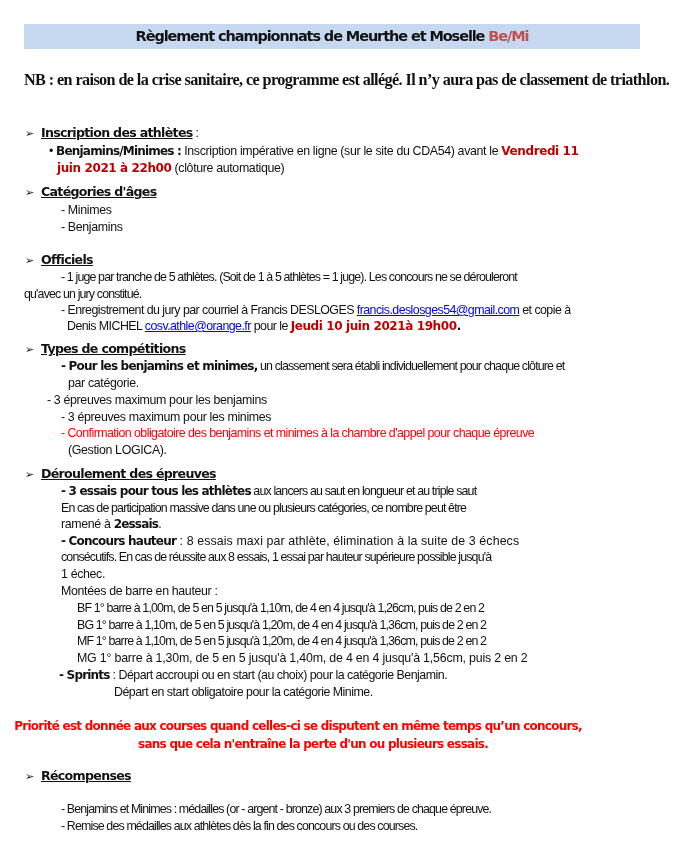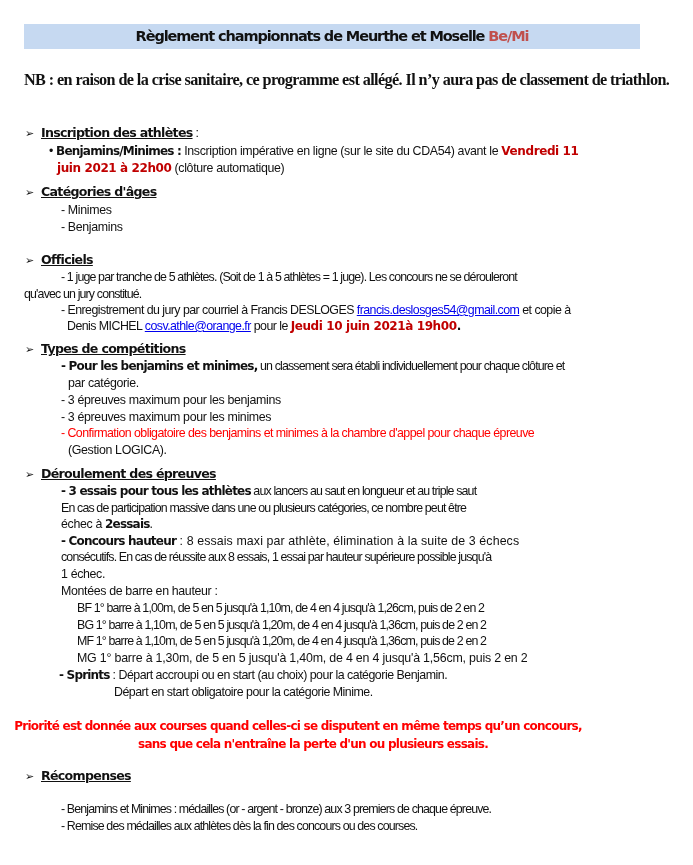--- a/index.html
+++ b/index.html
@@ -78,33 +78,33 @@
 <div class="line" style="left:67px; top:318px; letter-spacing:-0.55px;">
   <span>Denis MICHEL </span><a class="link">cosv.athle@orange.fr</a><span> pour le </span><span class="dred">Jeudi 10 juin 2021à 19h00</span><span class="b">.</span>
 </div>
 
 <span class="arrow" style="left:25px; top:343px;">➢</span>
 <span class="heading" style="left:41px; top:341px;">Types de compétitions</span>
 <div class="line condensed" style="left:61px; top:358px;">
   <span class="b">- Pour les benjamins et minimes,</span><span> un classement sera établi individuellement pour chaque clôture et</span>
 </div>
 <div class="line" style="left:68px; top:375px;">par catégorie.</div>
-<div class="line" style="left:61px; top:392px;">- 3 épreuves maximum pour les benjamins</div>
+<div class="line" style="left:47px; top:392px;">- 3 épreuves maximum pour les benjamins</div>
 <div class="line" style="left:61px; top:409px;">- 3 épreuves maximum pour les minimes</div>
 <div class="line brightred" style="left:61px; top:425px; letter-spacing:-0.55px;">- Confirmation obligatoire des benjamins et minimes à la chambre d'appel pour chaque épreuve</div>
 <div class="line" style="left:68px; top:442px;">(Gestion LOGICA).</div>
 
 <span class="arrow" style="left:25px; top:468px;">➢</span>
 <span class="heading" style="left:41px; top:466px;">Déroulement des épreuves</span>
 <div class="line condensed" style="left:61px; top:483px;">
   <span class="b">- 3 essais pour tous les athlètes</span><span> aux lancers au saut en longueur et au triple saut</span>
 </div>
 <div class="line condensed" style="left:61px; top:500px;">En cas de participation massive dans une ou plusieurs catégories, ce nombre peut être</div>
 <div class="line" style="left:61px; top:516px;">
-  <span>échec à </span><span class="b">2essais</span><span>.</span>
+  <span>ramené à </span><span class="b">2essais</span><span>.</span>
 </div>
 <div class="line" style="left:61px; top:533px; letter-spacing:0.1px;">
   <span class="b">- Concours hauteur</span><span> : 8 essais maxi par athlète, élimination à la suite de 3 échecs</span>
 </div>
 <div class="line condensed" style="left:61px; top:549px;">consécutifs. En cas de réussite aux 8 essais, 1 essai par hauteur supérieure possible jusqu'à</div>
 <div class="line" style="left:61px; top:566px;">1 échec.</div>
 <div class="line" style="left:61px; top:583px;">Montées de barre en hauteur :</div>
 <div class="line condensed" style="left:77px; top:600px;">BF 1° barre à 1,00m, de 5 en 5 jusqu'à 1,10m, de 4 en 4 jusqu'à 1,26cm, puis de 2 en 2</div>
 <div class="line condensed" style="left:77px; top:617px;">BG 1° barre à 1,10m, de 5 en 5 jusqu'à 1,20m, de 4 en 4 jusqu'à 1,36cm, puis de 2 en 2</div>
 <div class="line condensed" style="left:77px; top:633px;">MF 1° barre à 1,10m, de 5 en 5 jusqu'à 1,20m, de 4 en 4 jusqu'à 1,36cm, puis de 2 en 2</div>

